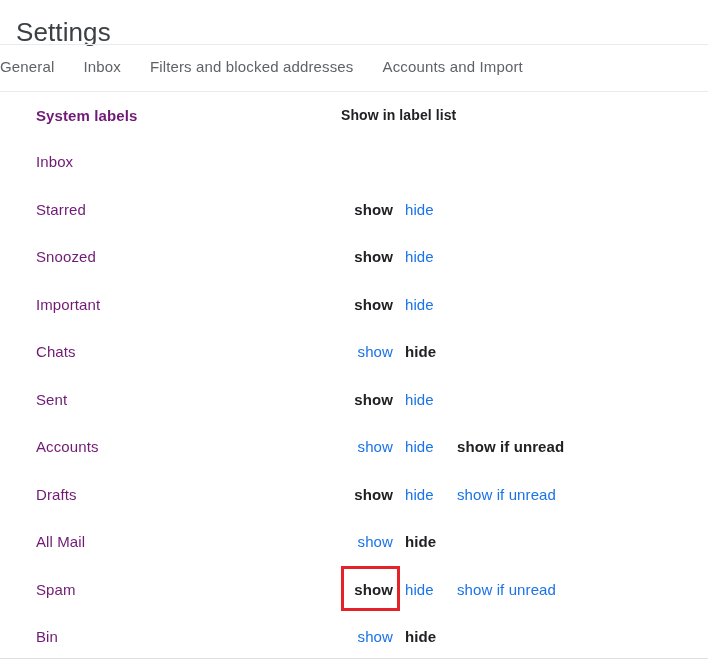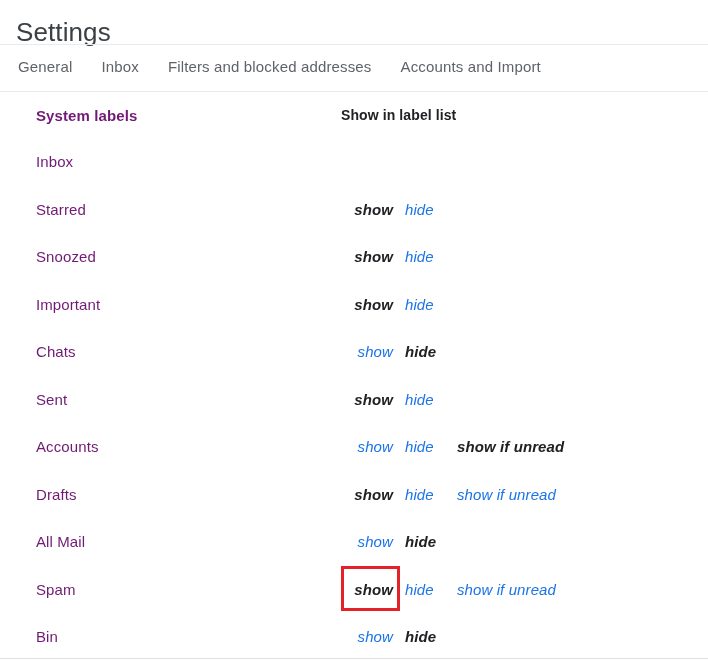--- a/index.html
+++ b/index.html
@@ -39,21 +39,20 @@
 
   
   .tabs {
     position: absolute;
     left: 0;
     top: 45px;
     width: 708px;
     height: 47px;
     display: flex;
     align-items: flex-start;
-    padding-left: 18px;
     box-sizing: border-box;
   }
   .tab {
     position: relative;
     font-size: 15px;
     line-height: 44px;
     color: #5f6368;
     white-space: nowrap;
     margin-right: 29px;
     cursor: pointer;
@@ -129,21 +128,20 @@
     display: flex;
     align-items: center;
   }
   .act {
     position: absolute;
     font-size: 15px;
     white-space: nowrap;
     letter-spacing: 0.1px;
     line-height: 47.5px;
     top: 0;
-    font-style: italic;
   }
   .act.show   { left: 0px; width: 52px; text-align: right; }
   .act.hide   { left: 64px; }
   .act.unread { left: 116px; }
 
   .act.link {
     color: #1a73e8;
     font-weight: 400;
     cursor: pointer;
   }

